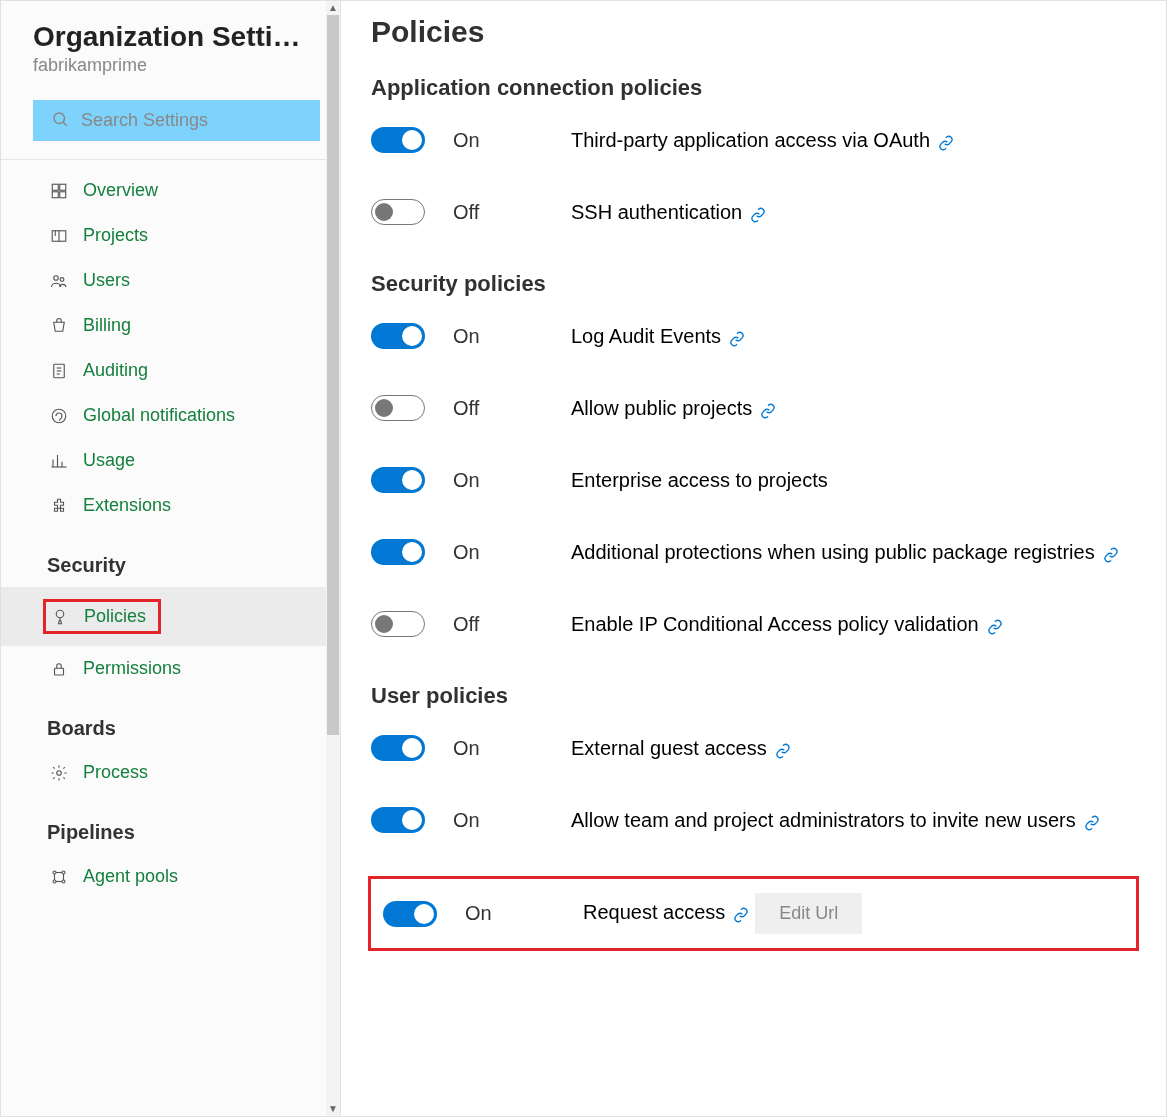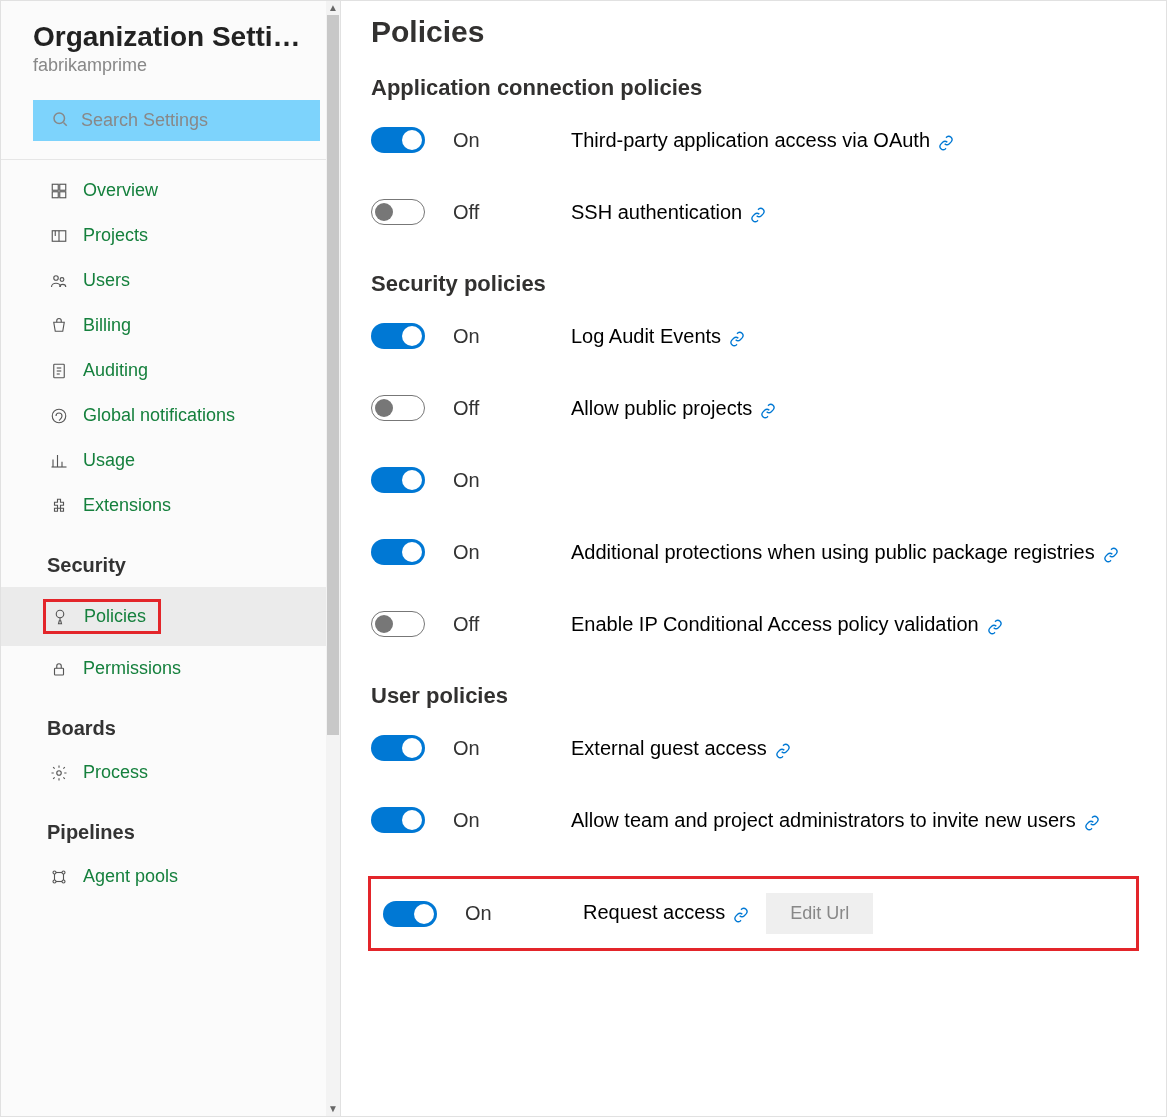--- a/index.html
+++ b/index.html
@@ -84,21 +84,21 @@
   .toggle.off { background:#fff; border:1.5px solid #777; }
   .toggle .knob { position:absolute; top:3px; width:20px; height:20px; border-radius:50%; }
   .toggle.on .knob { right:3px; background:#fff; }
   .toggle.off .knob { left:3px; background:#777; width:18px; height:18px; top:2.5px; }
   .toggle-label { width: 90px; font-size: 20px; color:#333; }
   .policy-name { font-size: 20px; color:#000000; display:inline; }
   .link-icon { color:#0078d4; margin-left:8px; vertical-align:middle; display:inline-flex; }
   .link-icon svg { width:16px; height:16px; }
   .edit-url-btn {
     background:#efefef; color:#888; border:none;
-    padding: 10px 24px; font-size:18px; margin-left:17px;
+    padding: 10px 24px; font-size:18px; margin-left:6px;
     cursor: not-allowed;
   }
   .policy-group { margin-bottom: 24px; }
   .request-access-row {
     outline: 3px solid #e3252a; outline-offset: 0;
     padding: 14px 12px; margin-bottom:0;
   }
 </style>
 </head>
 <body>
@@ -318,20 +318,21 @@
                 <path d="M10 13a5 5 0 007 0l3-3a5 5 0 00-7-7l-1 1"></path>
                 <path d="M14 11a5 5 0 00-7 0l-3 3a5 5 0 007 7l1-1"></path>
               </svg>
             </span></div>
         </div>
         <div class="policy-row">
           <div class="toggle on">
             <div class="knob"></div>
           </div>
           <div class="toggle-label">On</div>
+          <div><span class="policy-name">Enterprise access to projects</span></div>
         </div>
         <div class="policy-row">
           <div class="toggle on">
             <div class="knob"></div>
           </div>
           <div class="toggle-label">On</div>
           <div><span class="policy-name">Additional protections when using public package registries</span><span class="link-icon">
               <svg viewBox="0 0 24 24" fill="none" stroke="currentColor" stroke-width="2">
                 <path d="M10 13a5 5 0 007 0l3-3a5 5 0 00-7-7l-1 1"></path>
                 <path d="M14 11a5 5 0 00-7 0l-3 3a5 5 0 007 7l1-1"></path>

